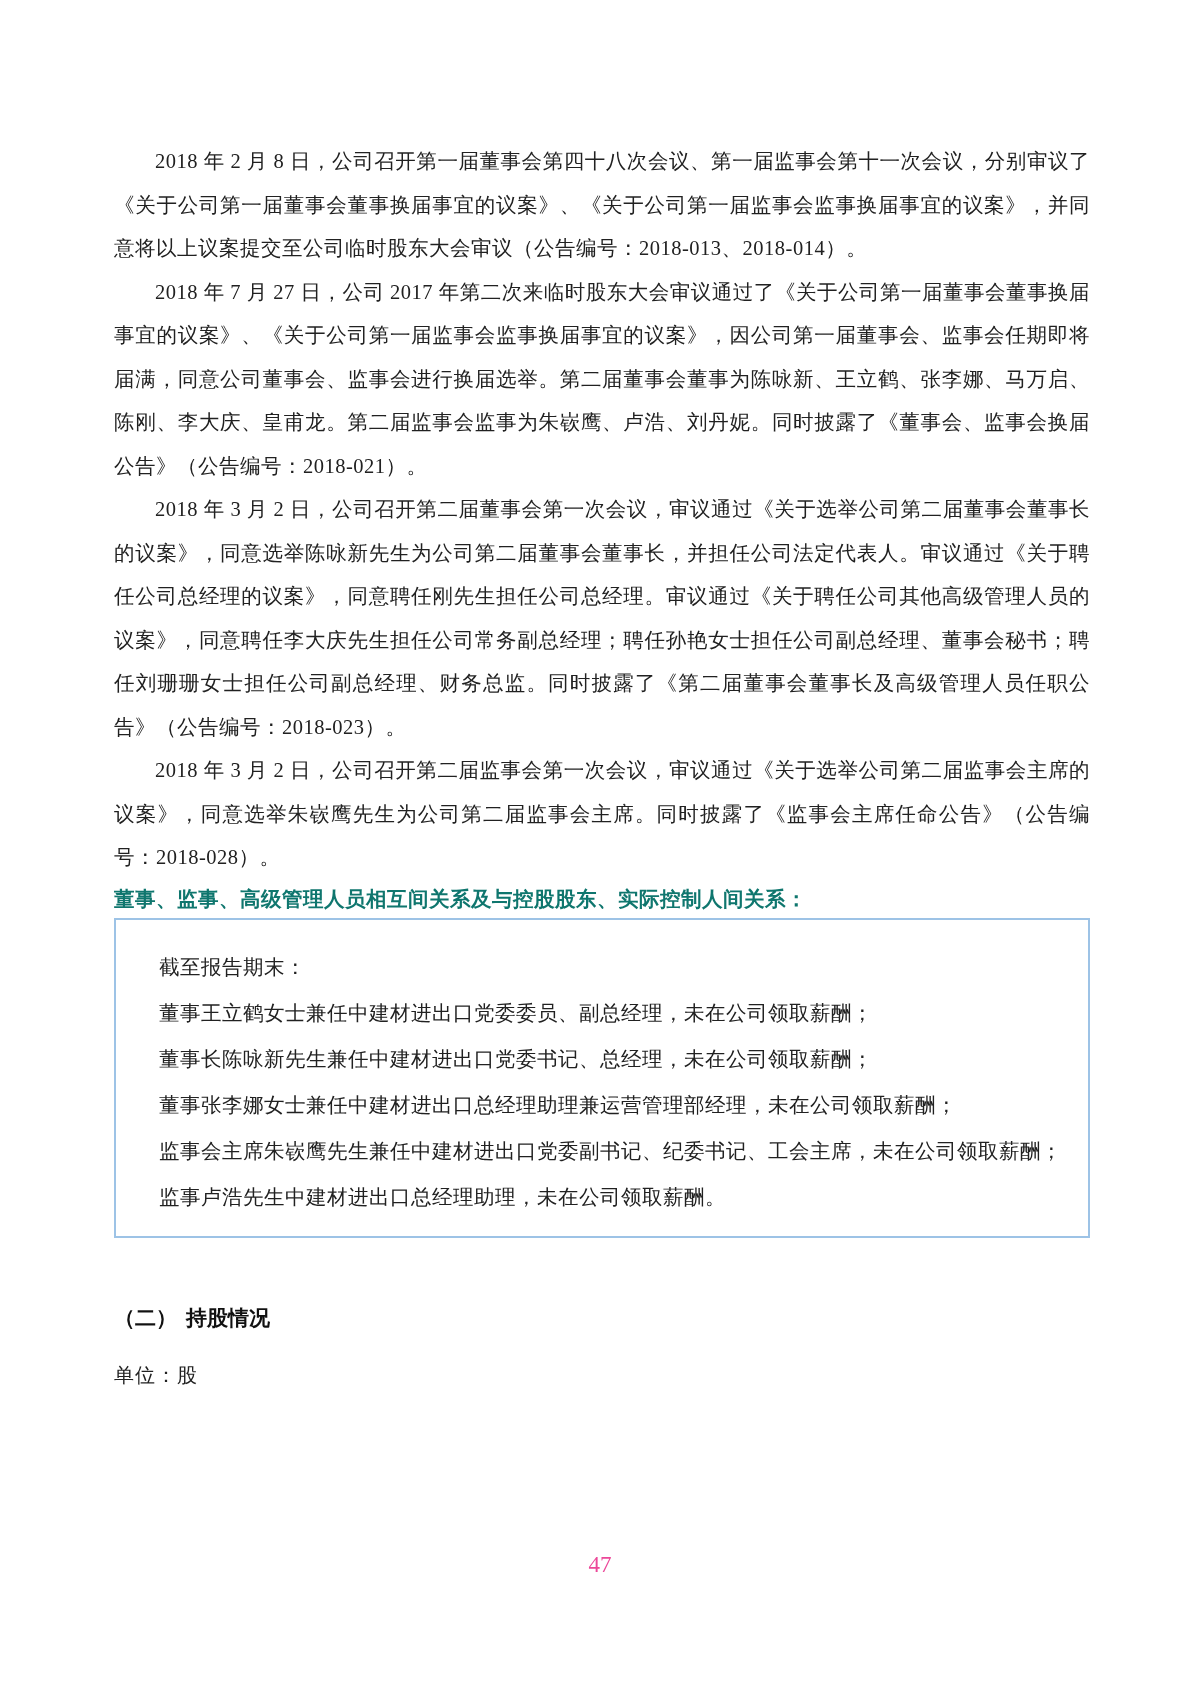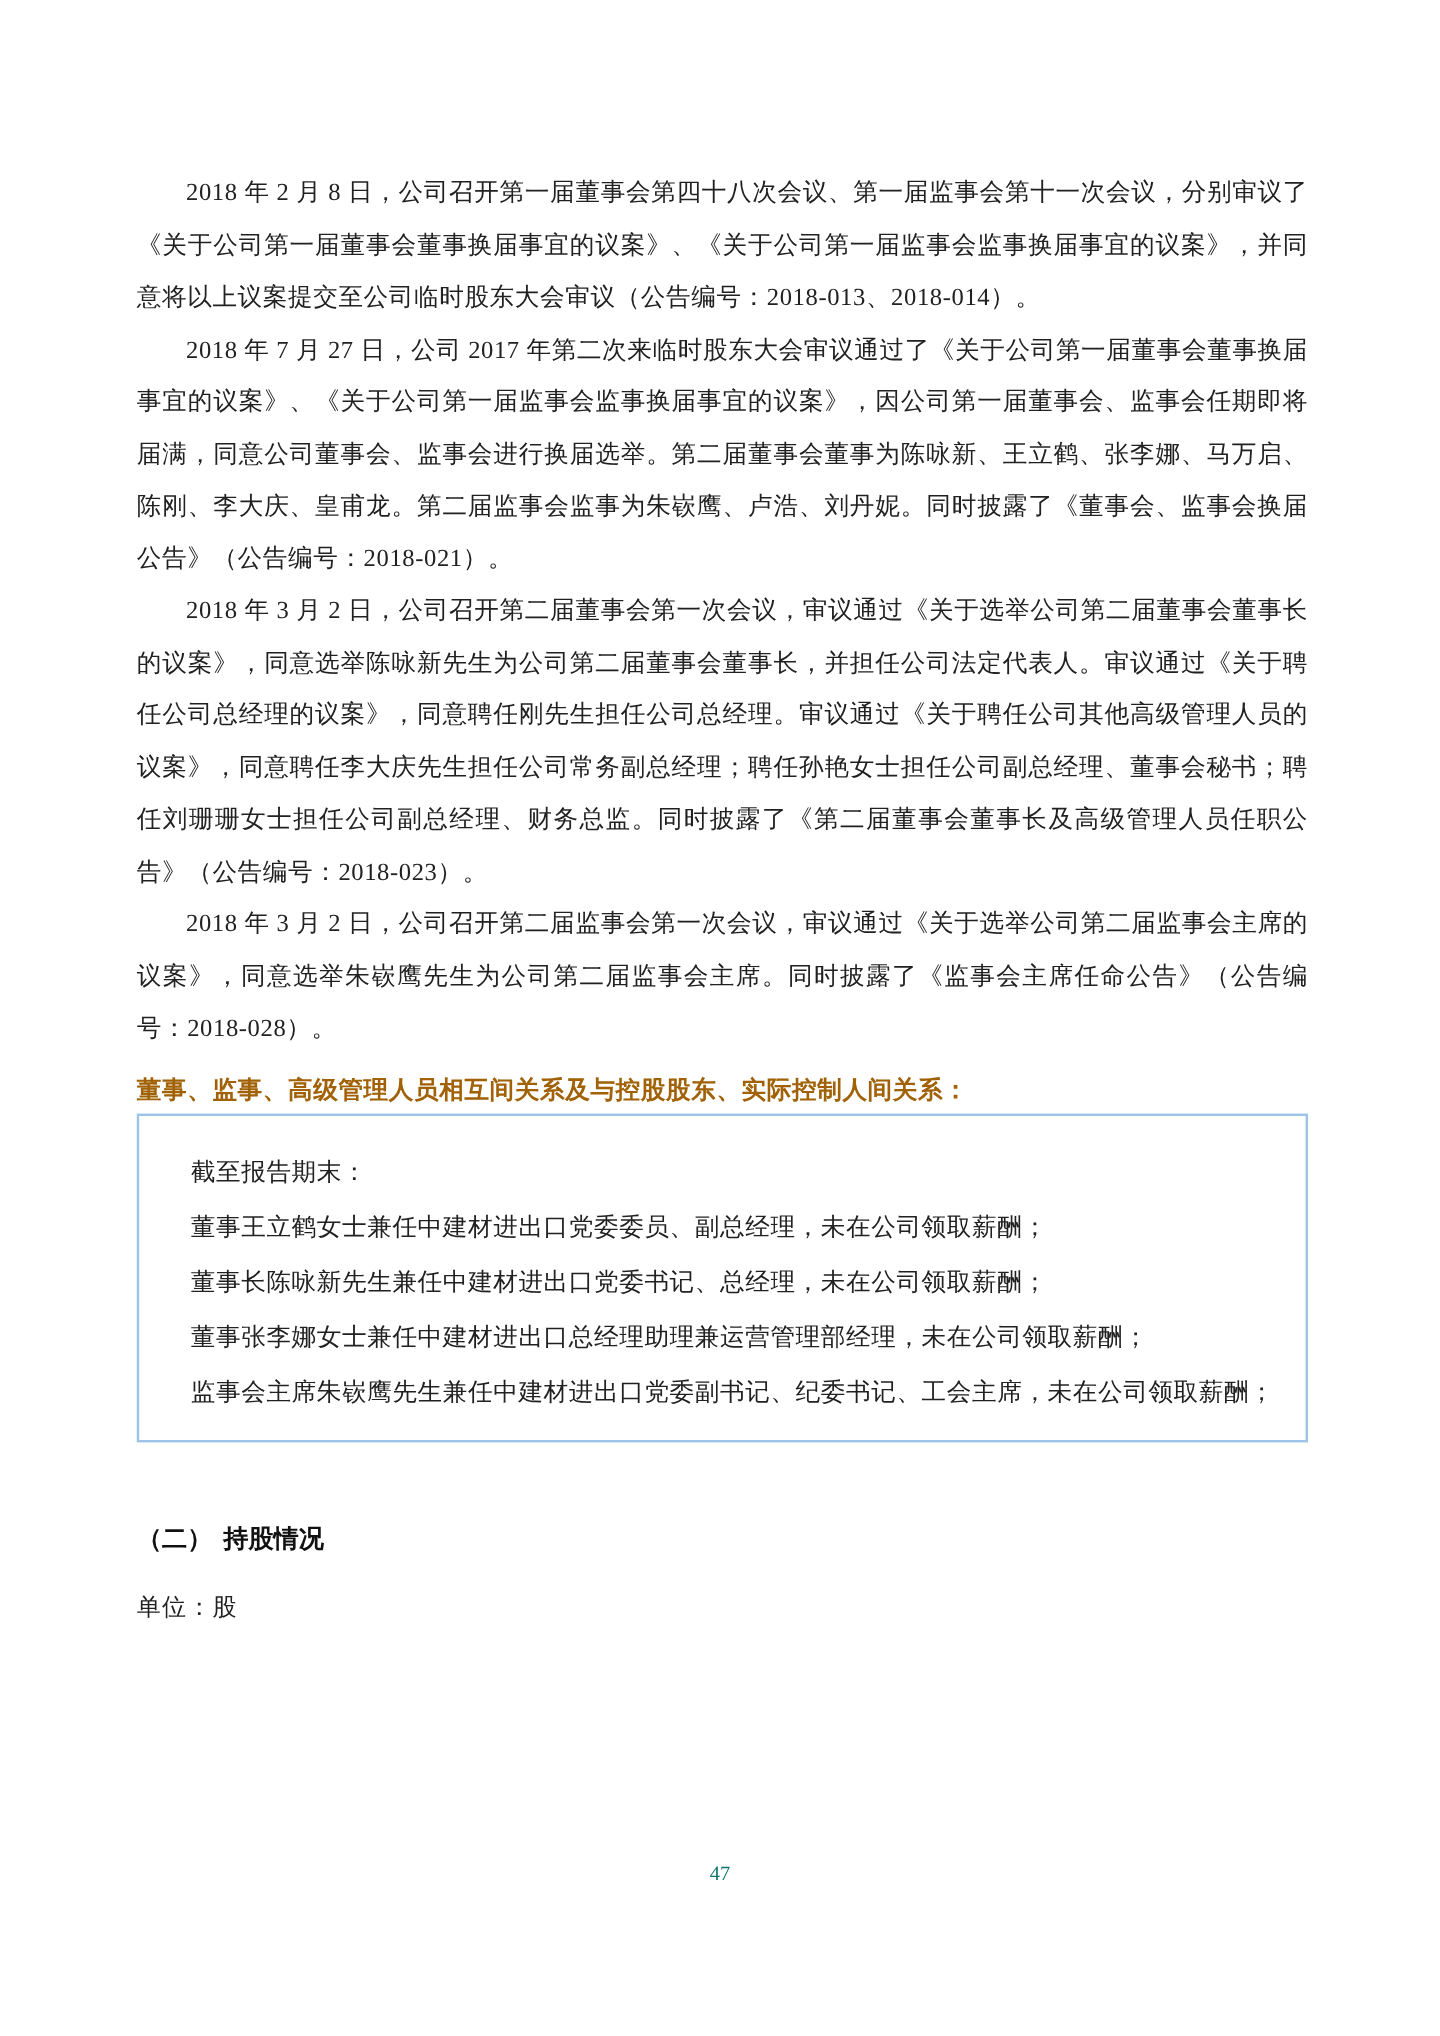--- a/index.html
+++ b/index.html
@@ -24,22 +24,22 @@
     line-height: 43.5px;
     text-align: justify;
     text-indent: 2em;
     letter-spacing: 0.5px;
     word-break: break-all;
   }
   .rel-heading {
     font-size: 20.5px;
     line-height: 30px;
     font-weight: bold;
-    color: #a16207;
-    margin-top: 14px;
+    color: #0f766e;
+    margin-top: 4px;
     letter-spacing: 0.5px;
   }
   .rel-box {
     margin-top: 4px;
     border: 2px solid #9dc3e6;
     padding: 24px 14px 16px 2px;
   }
   .rel-box p {
     font-size: 20.5px;
     line-height: 46px;
@@ -61,22 +61,22 @@
     text-align: left;
     font-size: 20px;
     letter-spacing: 1px;
   }
   .page-number {
     position: absolute;
     left: 0;
     right: 0;
     top: 1552px;
     text-align: center;
-    font-size: 17px;
-    color: #0f766e;
+    font-size: 23px;
+    color: #ec4899;
     font-family: "Liberation Serif", "DejaVu Serif", serif;
   }
 </style>
 </head>
 <body>
 
 <div class="page">
   <div class="content">
 
     <div class="body-text">
@@ -87,20 +87,21 @@
     </div>
 
     <div class="rel-heading">董事、监事、高级管理人员相互间关系及与控股股东、实际控制人间关系：</div>
 
     <div class="rel-box">
       <p>截至报告期末：</p>
       <p>董事王立鹤女士兼任中建材进出口党委委员、副总经理，未在公司领取薪酬；</p>
       <p>董事长陈咏新先生兼任中建材进出口党委书记、总经理，未在公司领取薪酬；</p>
       <p>董事张李娜女士兼任中建材进出口总经理助理兼运营管理部经理，未在公司领取薪酬；</p>
       <p>监事会主席朱嵚鹰先生兼任中建材进出口党委副书记、纪委书记、工会主席，未在公司领取薪酬；</p>
+      <p>监事卢浩先生中建材进出口总经理助理，未在公司领取薪酬。</p>
     </div>
 
     <div class="section-heading">
       <span class="sec-index">（二）</span>
       <span>持股情况</span>
     </div>
 
     <div class="unit-note">单位：股</div>
 
   </div>

